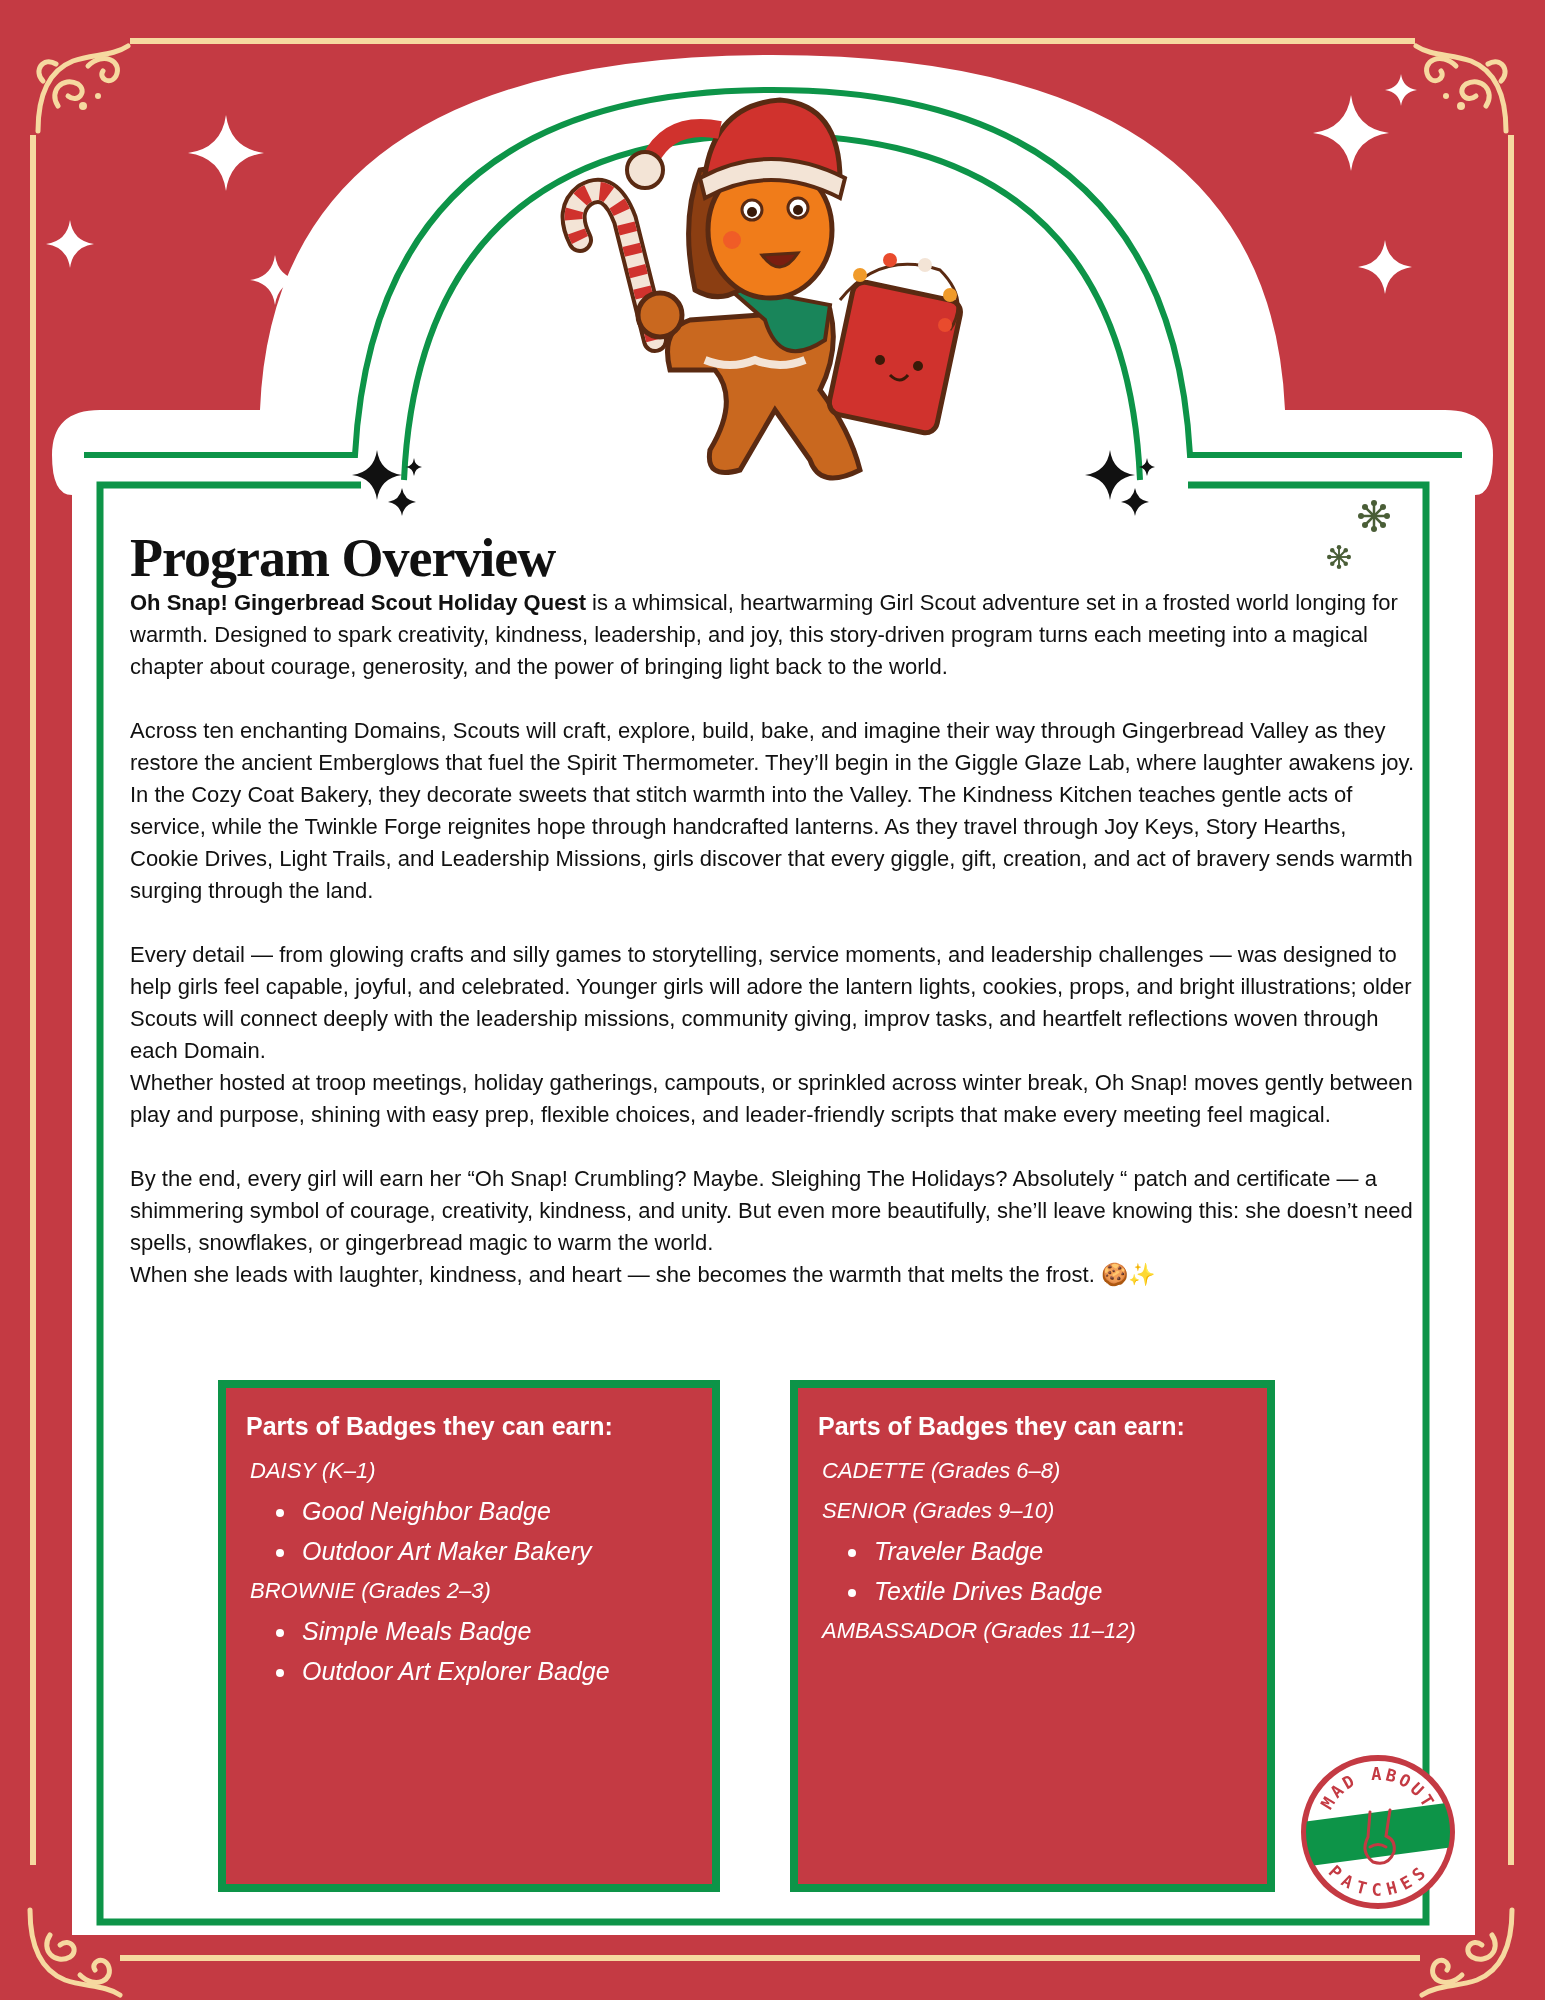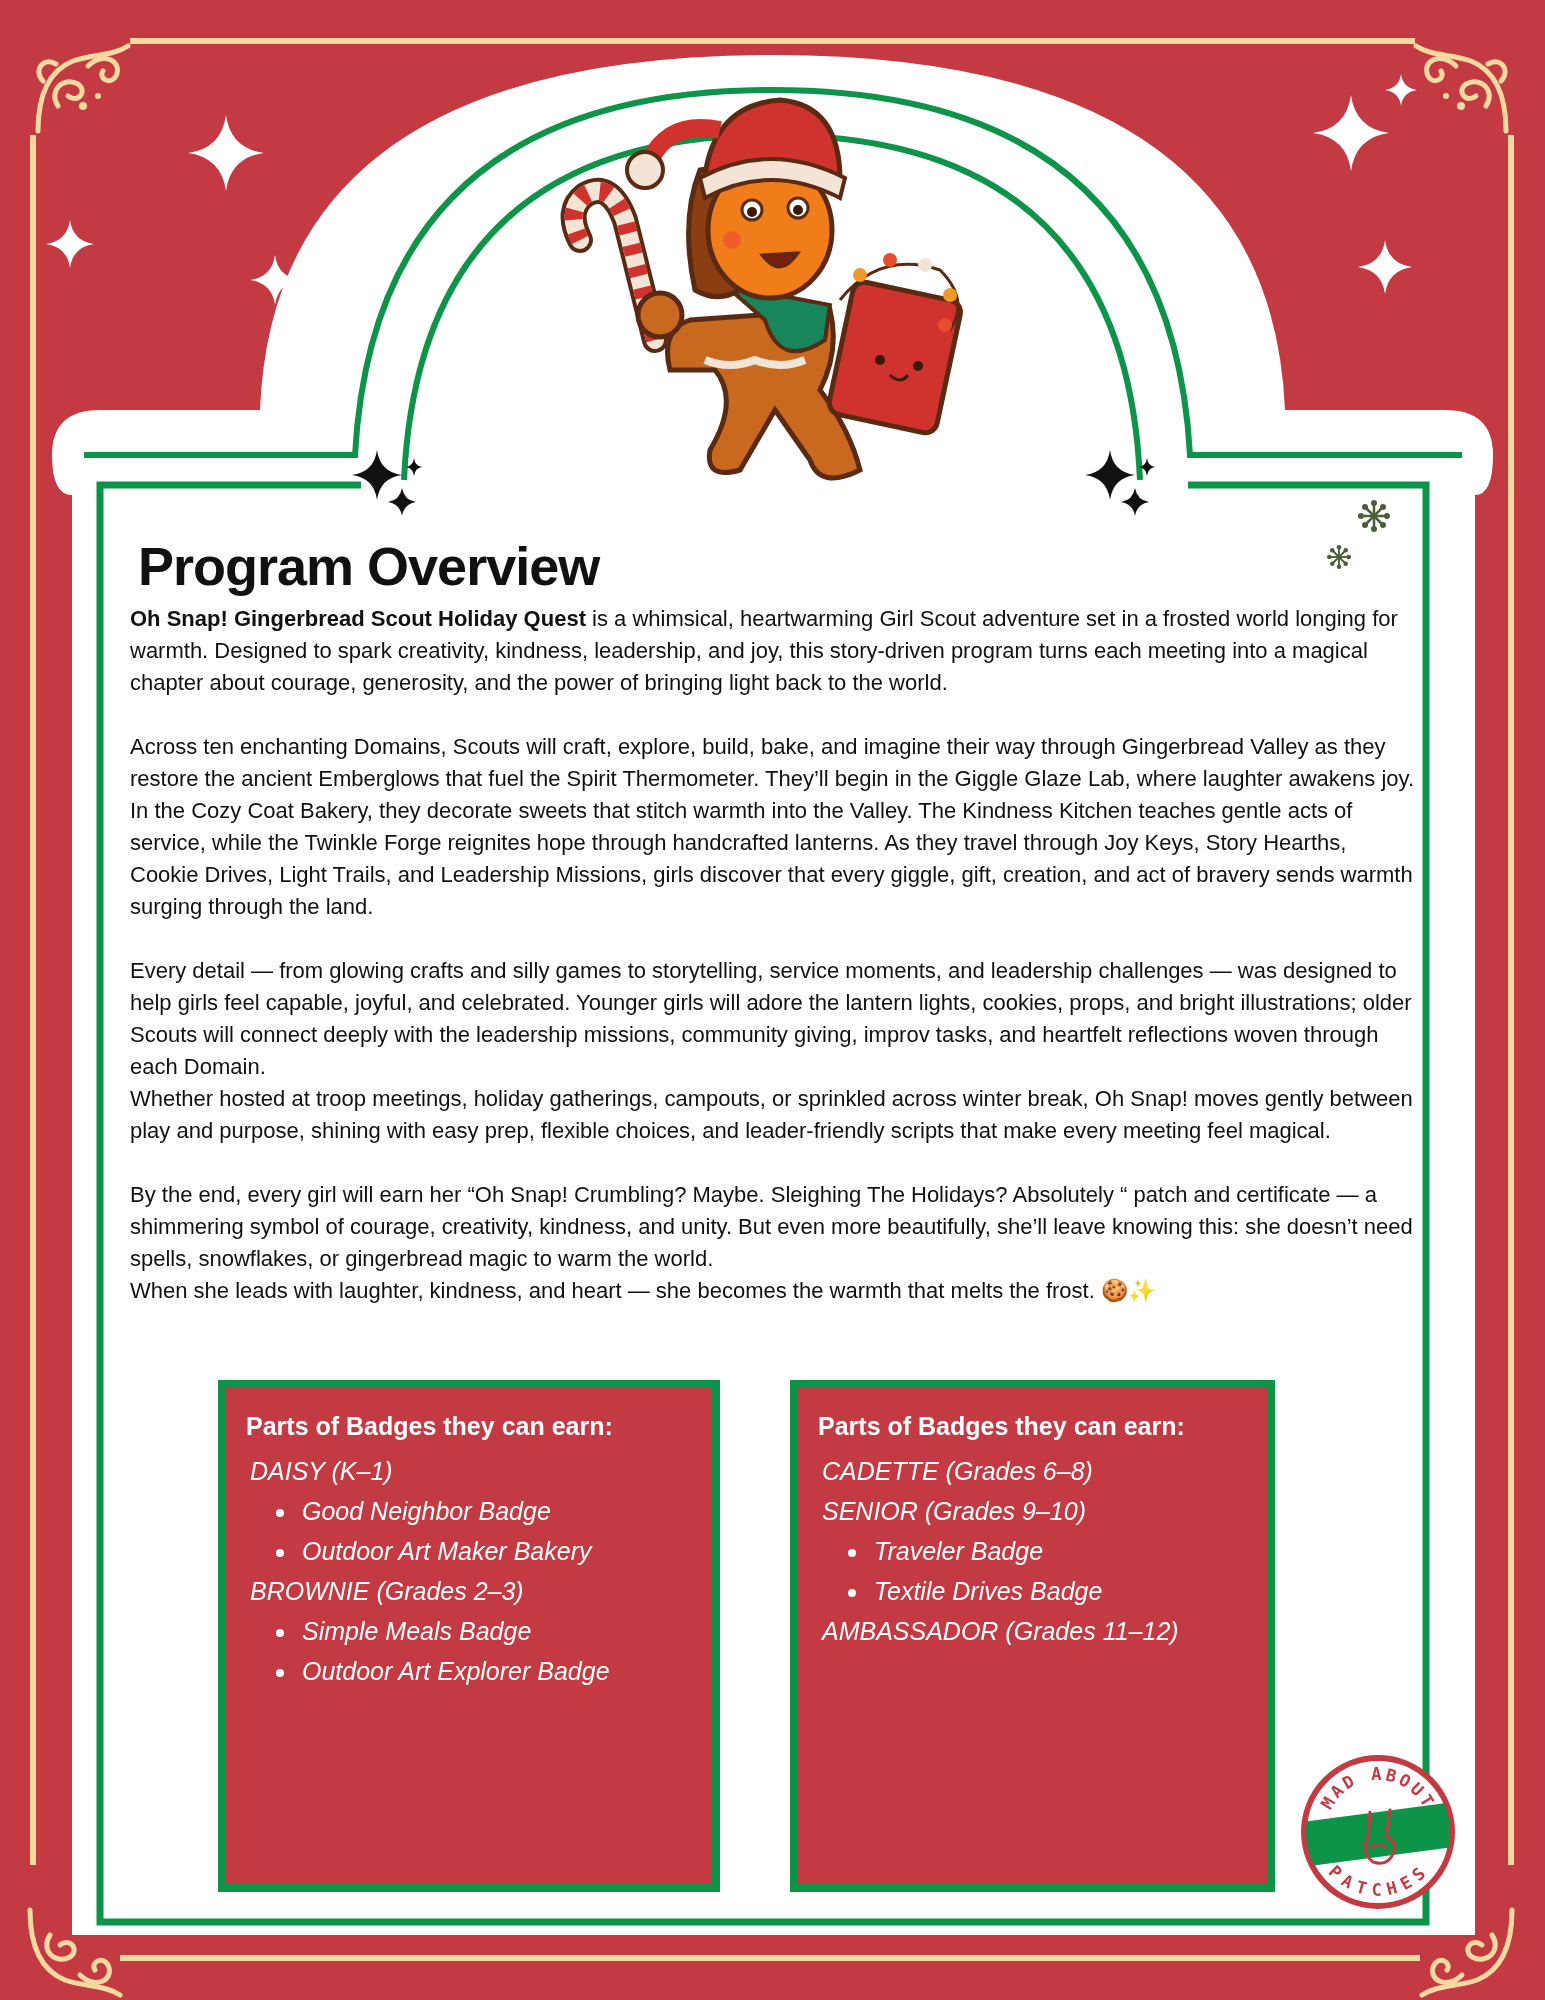--- a/index.html
+++ b/index.html
@@ -1,27 +1,27 @@
 <!DOCTYPE html>
 <html><head>
 <meta charset="utf-8">
 <style>
   html, body { margin: 0; padding: 0; }
   body { width: 1545px; height: 2000px; position: relative; overflow: hidden; background: #c43a43; font-family: "Liberation Sans", sans-serif; }
   .frame-line { position: absolute; background: #f6d9a0; }
   .corner { position: absolute; width: 110px; height: 110px; }
   .sparkle { position: absolute; }
   .content { position: absolute; left: 130px; top: 530px; width: 1290px; color: #111; }
-  .title { font-family: Liberation Sans, sans-serif; font-weight: bold; font-size: 54px; letter-spacing: -1px; margin: 8px; line-height: 1.05; }
+  .title { font-family: Liberation Serif, serif; font-weight: bold; font-size: 54px; letter-spacing: -1px; margin: 0; line-height: 1.05; }
   .para { font-family: Liberation Sans, sans-serif; font-size: 22px; line-height: 32px; margin: 0 0 32px 0; }
   .para b { font-weight: bold; }
   .para.tight { margin-bottom: 0; }
   .badge-box { position: absolute; background: #c43a43; border: 8px solid #0d9448; color: #fff; box-sizing: border-box; padding: 24px 20px 0 20px; }
   .badge-title { font-family: "Liberation Sans", sans-serif; font-weight: bold; font-size: 25px; margin: 0 0 10px 0; white-space: nowrap; }
-  .level { font-style: italic; font-size: 25px; line-height: 40px; margin: 0 0 0 4px; }
+  .level { font-style: italic; font-size: 22px; line-height: 40px; margin: 0 0 0 4px; }
   .badge-list { list-style: disc; margin: 0; padding-left: 52px; font-style: italic; font-size: 25px; line-height: 40px; }
   .badge-list li { padding-left: 4px; }
   .logo { position: absolute; left: 1298px; top: 1752px; width: 160px; height: 160px; }
 </style>
 </head>
 <body>
 
 <div class="frame-line" style="left:130px; top:38px; width:1285px; height:6px;"></div>
 <div class="frame-line" style="left:120px; top:1955px; width:1300px; height:6px;"></div>
 <div class="frame-line" style="left:30px; top:135px; width:6px; height:1730px;"></div>

